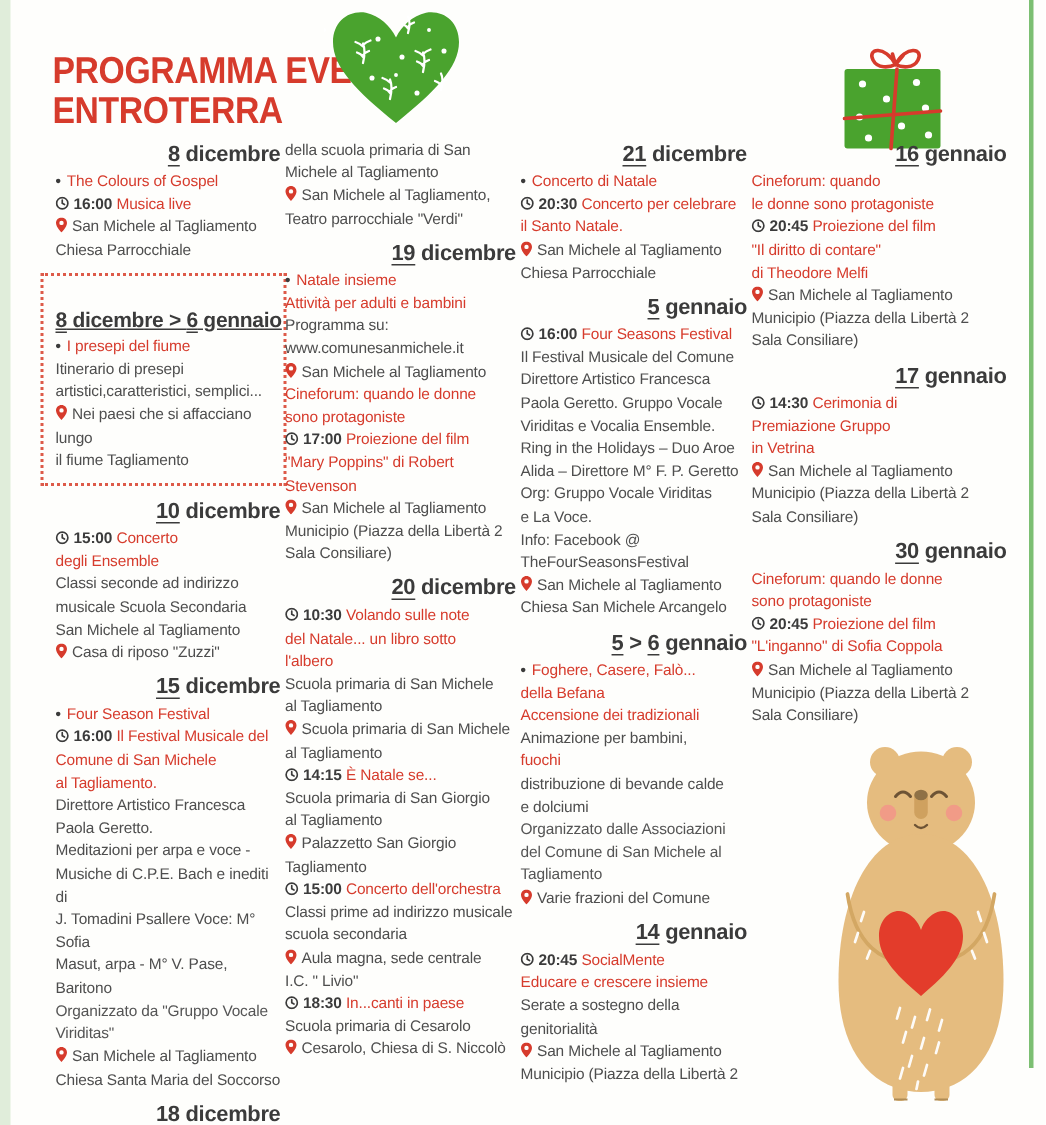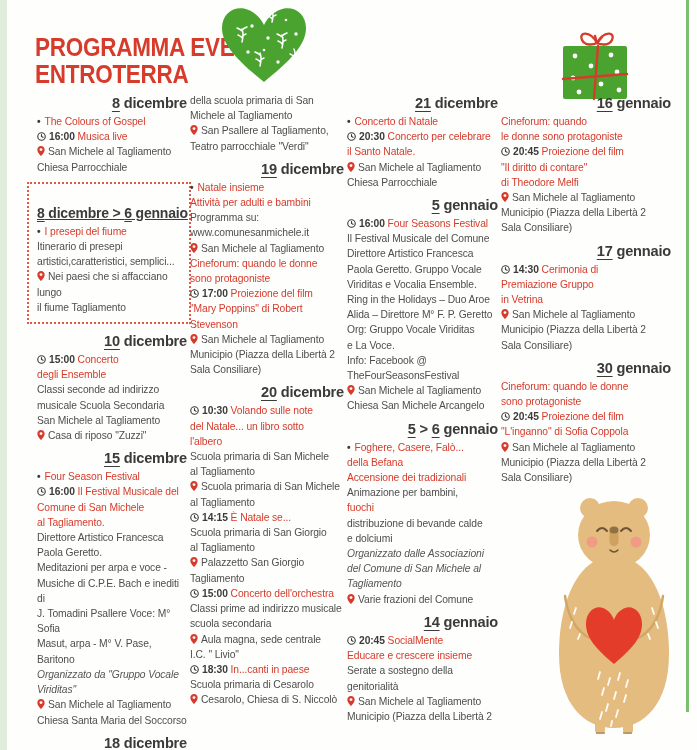--- a/index.html
+++ b/index.html
@@ -30,21 +30,21 @@
   .date {
     font-size:14.6px; font-weight:bold; color:#3b3b3b;
     margin:7px 0 3px; white-space:nowrap; letter-spacing:-0.2px;text-align:right;
   }
   .event:first-child .date { margin-top:2px; }
   .date .u { text-decoration:underline; text-underline-offset:2.5px; }
   .line { font-size:10.3px; line-height:15.2px; color:#4e4e4e; letter-spacing:-0.1px; }
   .line .t   { color:#4e4e4e; }
   .line .red { color:#d63b2c; font-weight:normal; }
   .line .b   { color:#3b3b3b; font-weight:bold; }
-  .line .i   { color:#555; font-style:italic; }
+  .line .i   { color:#555; }
   .blt { color:#3b3b3b; font-weight:bold; margin-right:4px; }
   .boxed {
     border:2px dotted #dd5a49; padding:5px 7px 7px 8px;
     margin-left:-10px; margin-right:-4px; margin-bottom:9px;
   }
   .boxed .date { font-size:14px; margin-top:16px;text-decoration:underline; }
   svg.pin { margin:0 3px 0 0; vertical-align:-1px; }
   svg.clk { margin:0 3px 0 0; vertical-align:-1px; }
 </style>
 </head>
@@ -166,21 +166,21 @@
               <path d="M12 6.5v5.5l4 2.3" fill="none" stroke="#3b3b3b" stroke-width="3" stroke-linecap="round"></path>
             </svg><span class="b">15:00 </span><span class="red">Concerto dell'orchestra</span></div>
         </div>
       </div>
       <div class="col">
         <div class="event">
           <div class="line"><span class="t">della scuola primaria di San</span></div>
           <div class="line"><span class="t">Michele al Tagliamento</span></div>
           <div class="line"><svg class="pin" width="8" height="10" viewBox="0 0 24 30">
               <path fill="#d63b2c" d="M12 0C5.9 0 1 4.9 1 11c0 8.2 11 19 11 19s11-10.8 11-19C23 4.9 18.1 0 12 0zm0 15.2a4.4 4.4 0 1 1 0-8.8 4.4 4.4 0 0 1 0 8.8z"></path>
-            </svg><span class="t">San Psallere al Tagliamento,</span></div>
+            </svg><span class="t">San Michele al Tagliamento,</span></div>
           <div class="line"><span class="t">Teatro parrocchiale "Verdi"</span></div>
         </div>
         <div class="event">
           <div class="date"><span class="u">19</span><span> dicembre</span></div>
           <div class="line"><span class="blt">•</span><span class="red">Natale insieme</span></div>
           <div class="line"><span class="red">Attività per adulti e bambini</span></div>
           <div class="line"><span class="t">Programma su:</span></div>
           <div class="line"><span class="t">www.comunesanmichele.it</span></div>
           <div class="line"><svg class="pin" width="8" height="10" viewBox="0 0 24 30">
               <path fill="#d63b2c" d="M12 0C5.9 0 1 4.9 1 11c0 8.2 11 19 11 19s11-10.8 11-19C23 4.9 18.1 0 12 0zm0 15.2a4.4 4.4 0 1 1 0-8.8 4.4 4.4 0 0 1 0 8.8z"></path>

